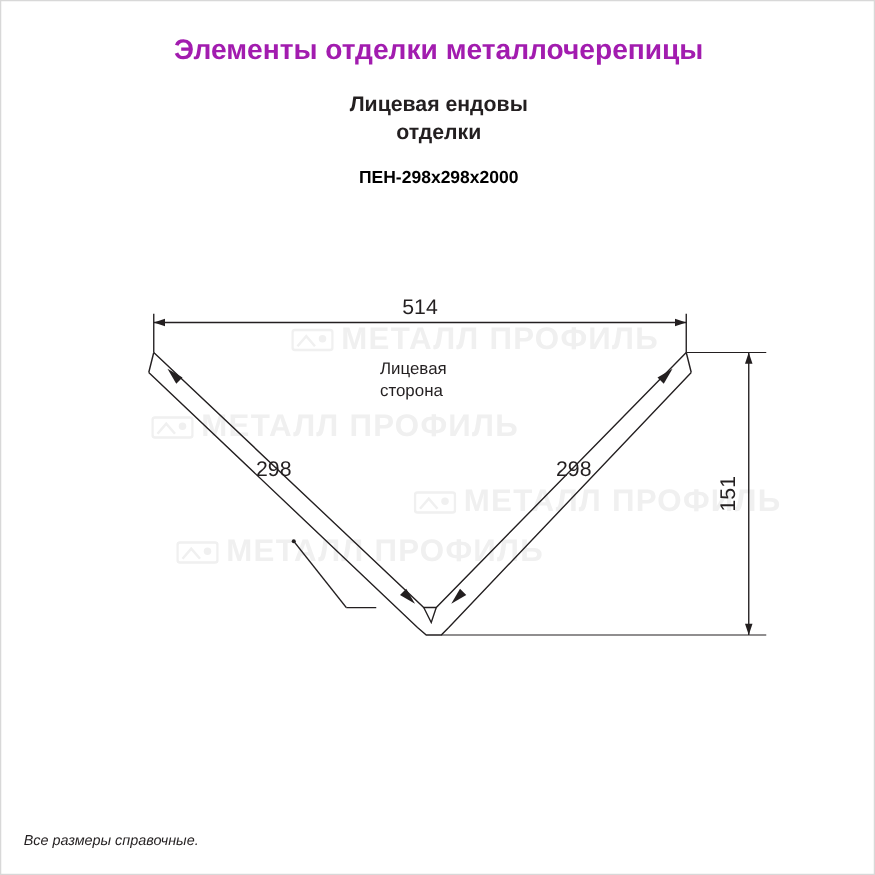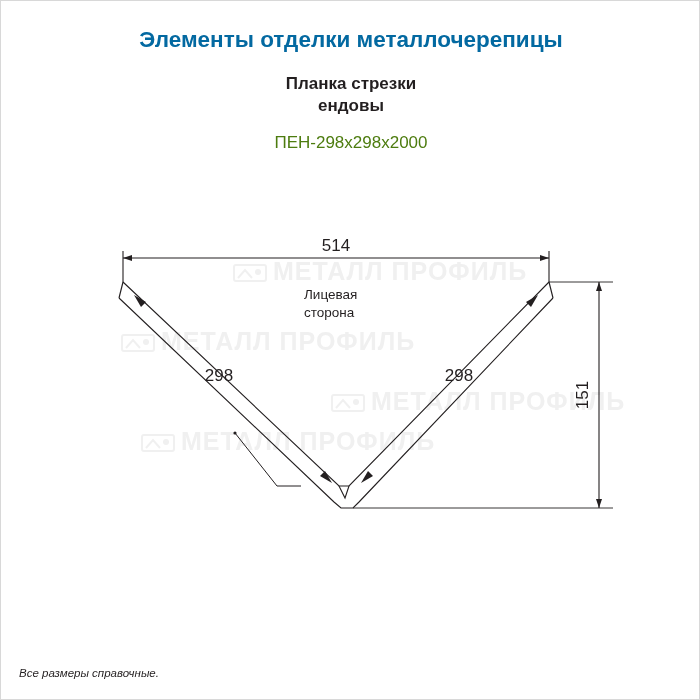--- a/index.html
+++ b/index.html
@@ -26,34 +26,34 @@
     top: 0;
     left: 0;
     width: 700px;
     text-align: center;
   }
   .title-main {
     font-size: 22.5px;
     font-weight: bold;
     margin-top: 26px;
     letter-spacing: 0px;
-    color: #0369a1;
+    color: #a21caf;
   }
   .title-sub1 {
     font-size: 17px;
     font-weight: bold;
     margin-top: 20px;
     line-height: 1.32;
     color: #231f20;
   }
   .title-code {
-    font-size: 17px;
-    font-weight: normal;
+    font-size: 14px;
+    font-weight: bold;
     margin-top: 15px;
-    color: #4d7c0f;
+    color: #000000;
   }
   .drawing {
     position: absolute;
     top: 185px;
     left: 0;
     width: 700px;
     height: 340px;
   }
   .footer {
     position: absolute;
@@ -91,22 +91,22 @@
   }
 </style>
 </head>
 <body>
 
 <div class="page">
 
   <div class="header">
     <div class="title-main">Элементы отделки металлочерепицы</div>
     <div class="title-sub1">
-      <div>Планка стрезки</div>
-      <div>ендовы</div>
+      <div>Лицевая ендовы</div>
+      <div>отделки</div>
     </div>
     <div class="title-code">ПЕН-298x298x2000</div>
   </div>
 
   <div class="wm" style="top:228px; left:232px;">
     <svg class="wmlogo" viewBox="0 0 34 24">
       <rect x="1" y="4" width="32" height="16" rx="2" fill="none" stroke="#f0f0f0" stroke-width="2"></rect>
       <path d="M5 17 L12 9 L19 17" fill="none" stroke="#f0f0f0" stroke-width="2"></path>
       <circle cx="25" cy="11" r="3" fill="#f0f0f0"></circle>
     </svg><span>МЕТАЛЛ ПРОФИЛЬ</span>

